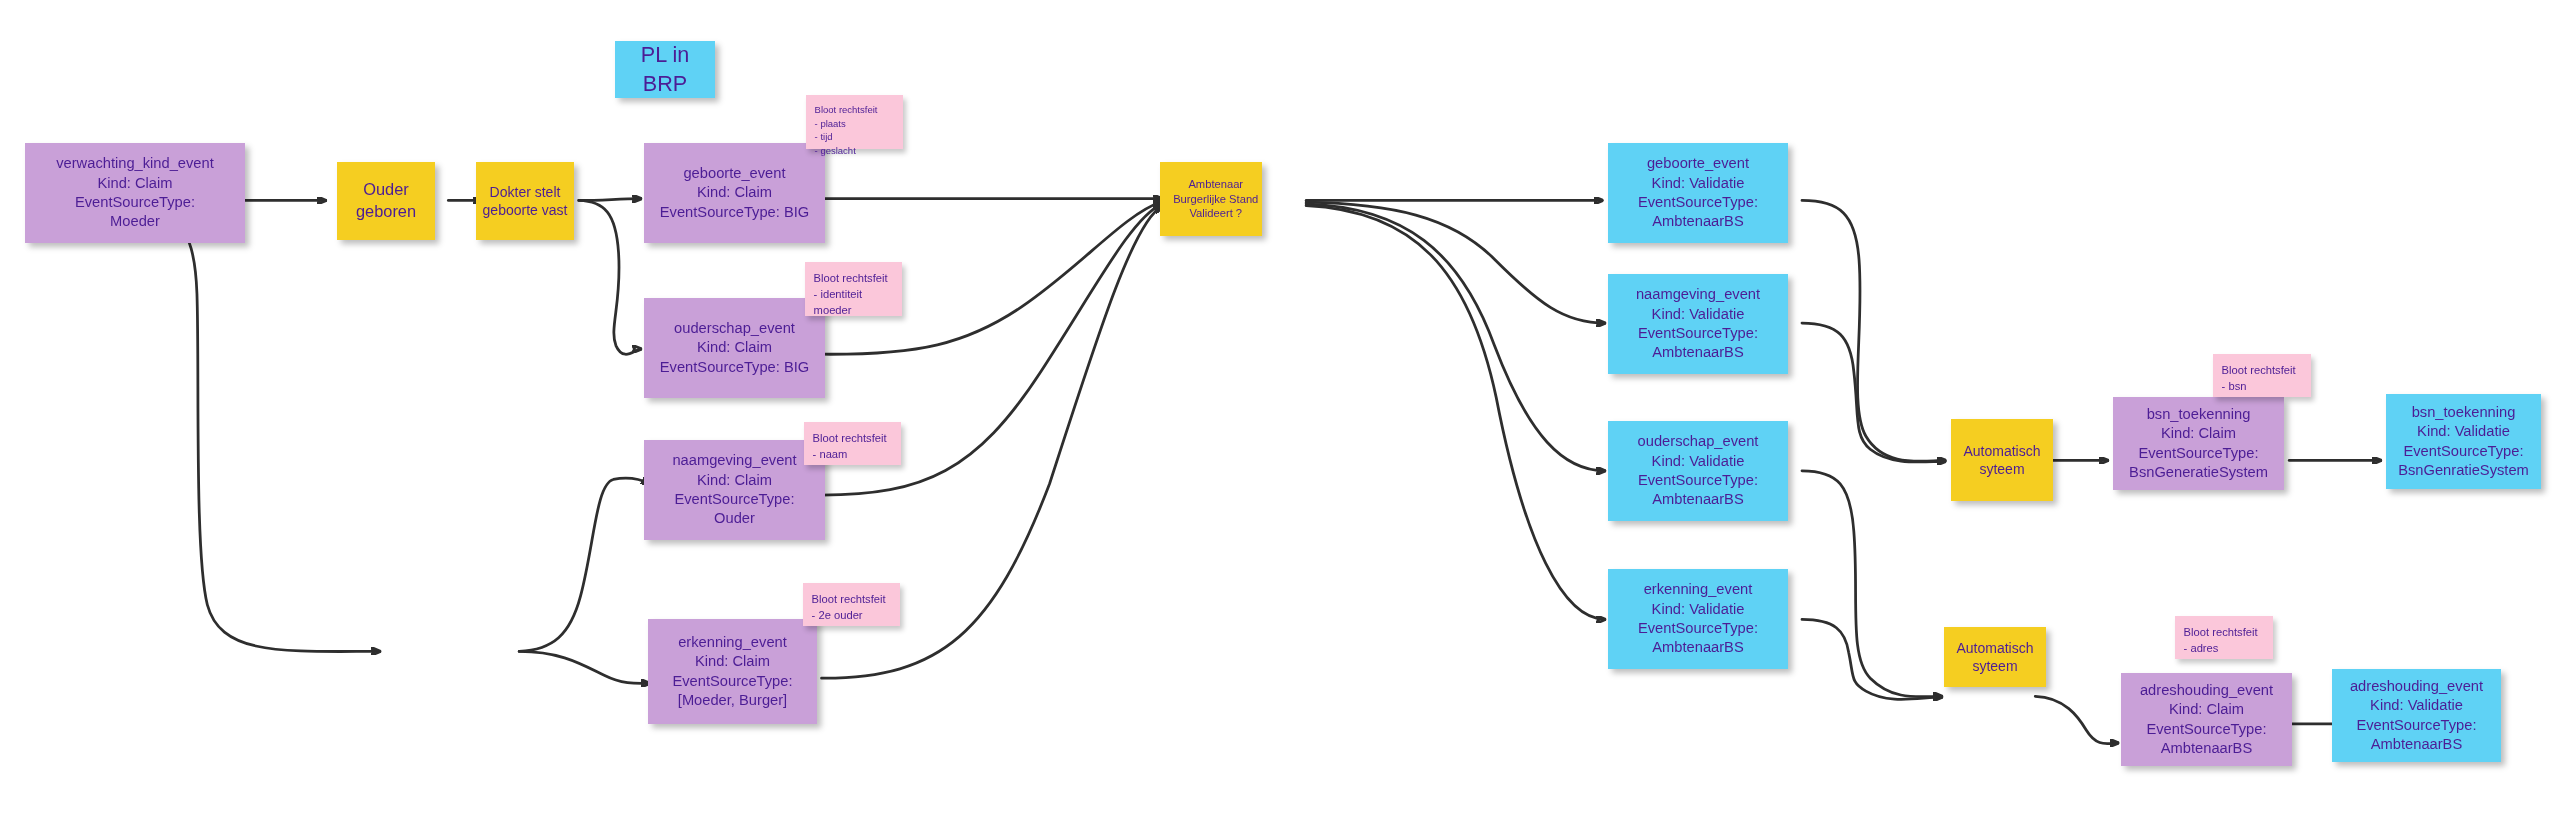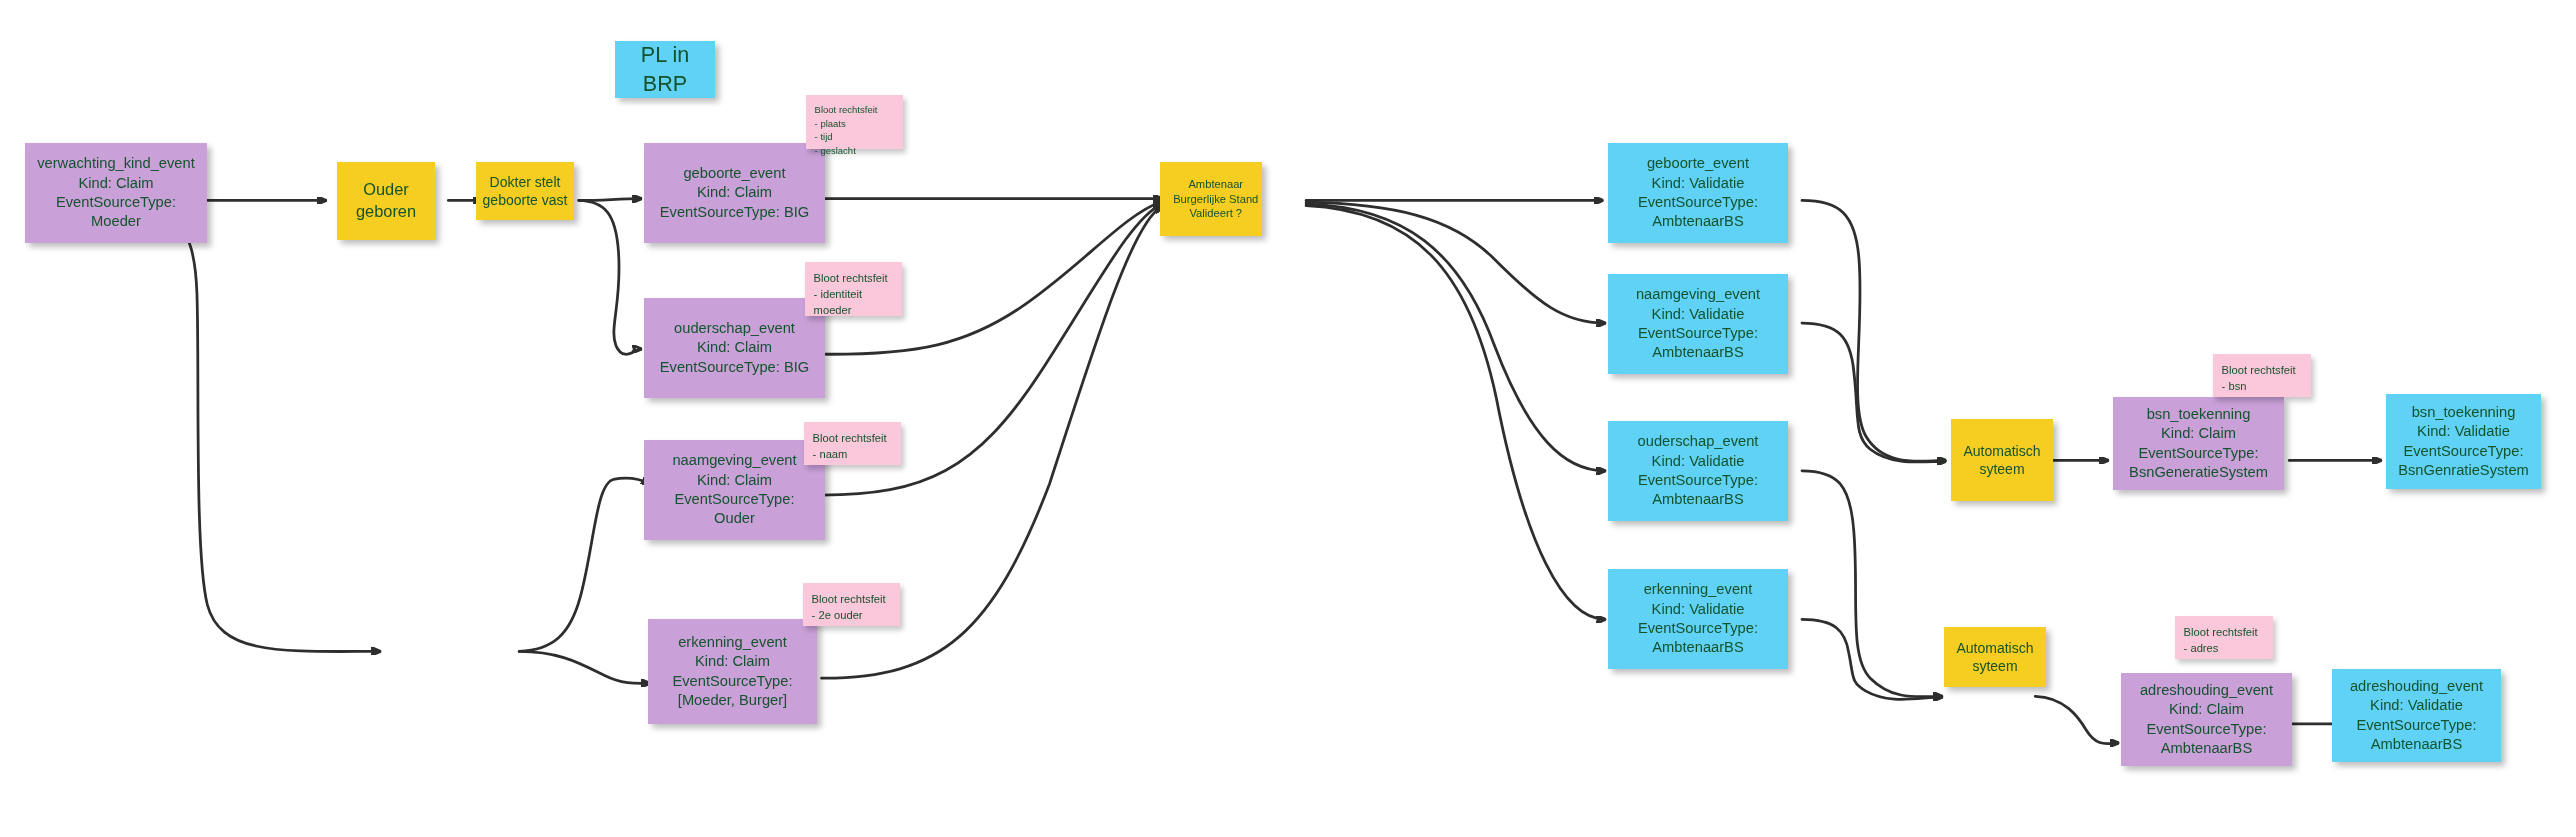--- a/index.html
+++ b/index.html
@@ -11,21 +11,21 @@
   #canvas{position:absolute;left:0;top:0;width:2576px;height:838px;}
 
   
   .note{
     position:absolute;
     box-sizing:border-box;
     display:flex;
     align-items:center;
     justify-content:center;
     text-align:center;
-    color:#14532d;
+    color:#4c1d95;
     line-height:1.32;
     box-shadow:3.5px 4.3px 6px rgba(0,0,0,0.26);
     z-index:5;
     white-space:pre-line;
     padding:1.7px 3.5px;
   }
   .note span{display:block;width:100%;}
   .purple{background:#c9a0d8;}
   .yellow{background:#f5ce21;}
   .blue  {background:#5fd2f5;}
@@ -138,33 +138,33 @@
   <div class="note pink" style="left:2213px;top:354px;width:98px;height:43px;font-size:11.2px;">
     <span>Bloot rechtsfeit
 - bsn</span>
   </div>
 
   <div class="note pink" style="left:2175px;top:616px;width:98px;height:43px;font-size:11.2px;">
     <span>Bloot rechtsfeit
 - adres</span>
   </div>
 
-  <div class="note purple" style="left:25px;top:143px;width:182px;height:100px;font-size:14.7px;">
+  <div class="note purple" style="left:25px;top:143px;width:220px;height:100px;font-size:14.7px;">
     <span>verwachting_kind_event
 Kind: Claim
 EventSourceType:
 Moeder</span>
   </div>
 
   <div class="note yellow" style="left:337px;top:162px;width:98px;height:78px;font-size:16.4px;">
     <span>Ouder
 geboren</span>
   </div>
 
-  <div class="note yellow" style="left:476px;top:162px;width:98px;height:58px;font-size:14px;">
+  <div class="note yellow" style="left:476px;top:162px;width:98px;height:78px;font-size:14px;">
     <span>Dokter stelt
 geboorte vast</span>
   </div>
 
   <div class="note purple" style="left:644px;top:143px;width:181px;height:100px;font-size:14.7px;">
     <span>geboorte_event
 Kind: Claim
 EventSourceType: BIG</span>
   </div>
 

